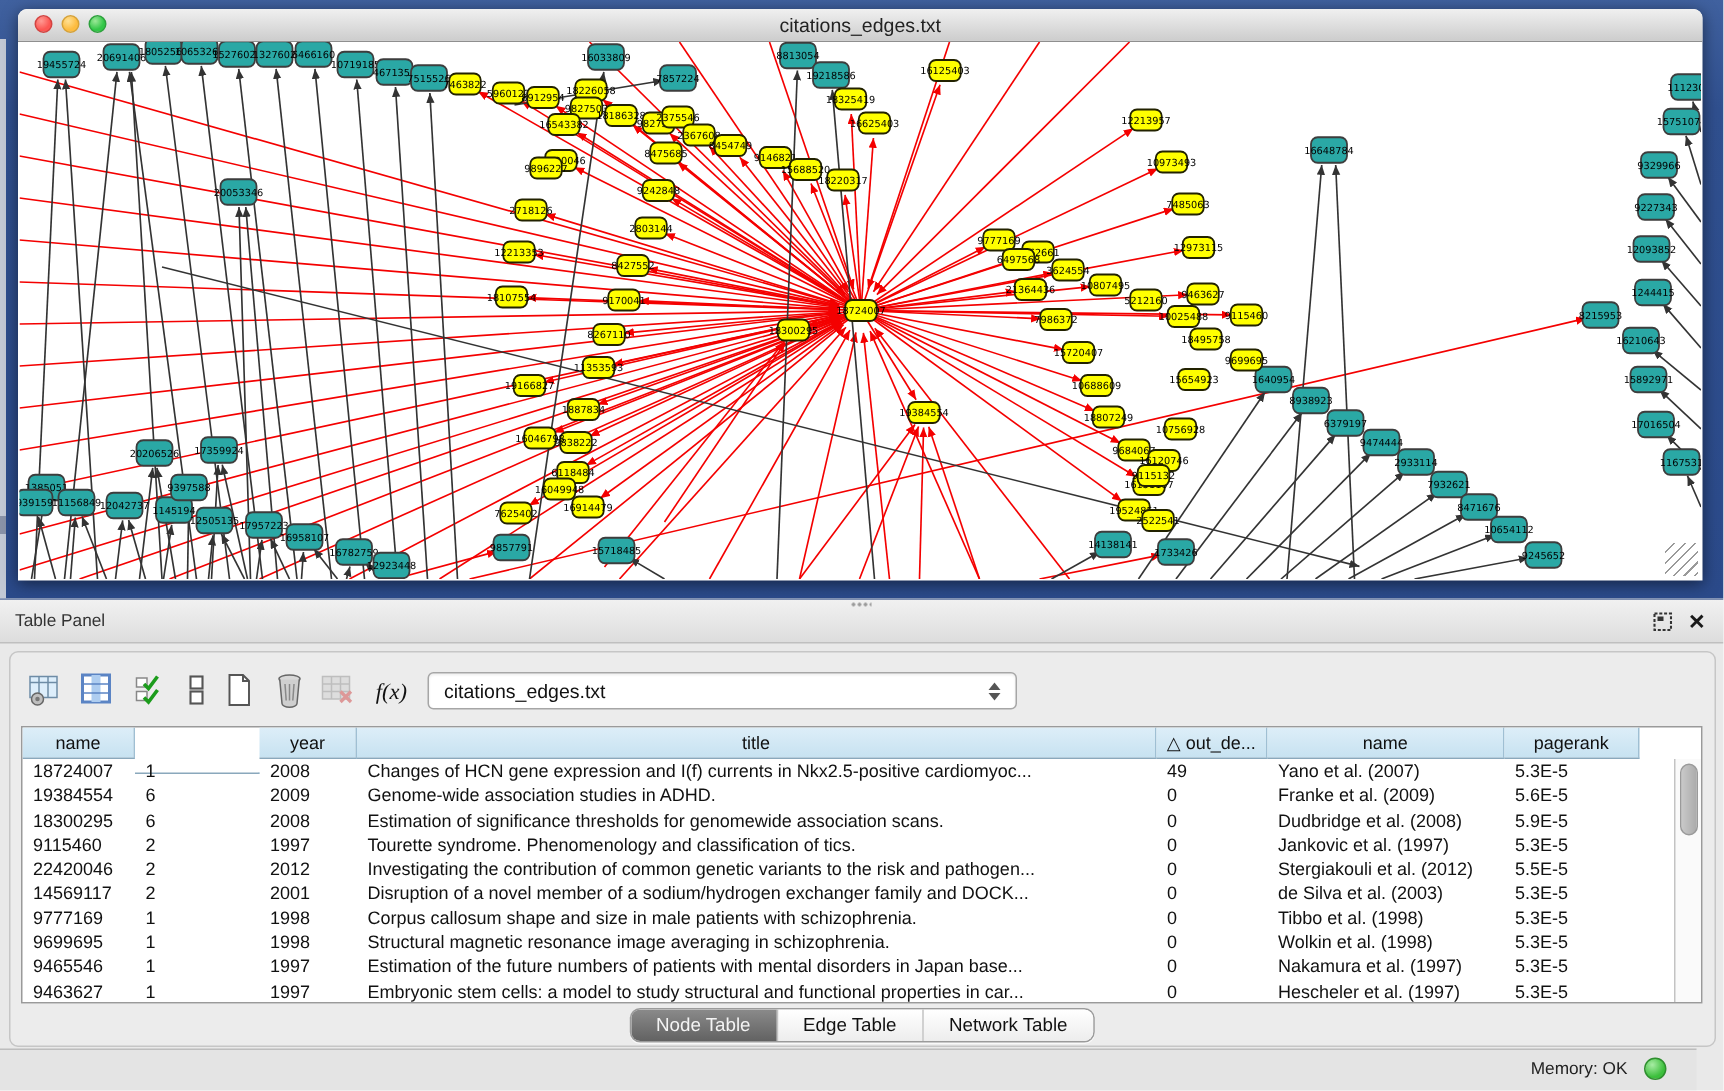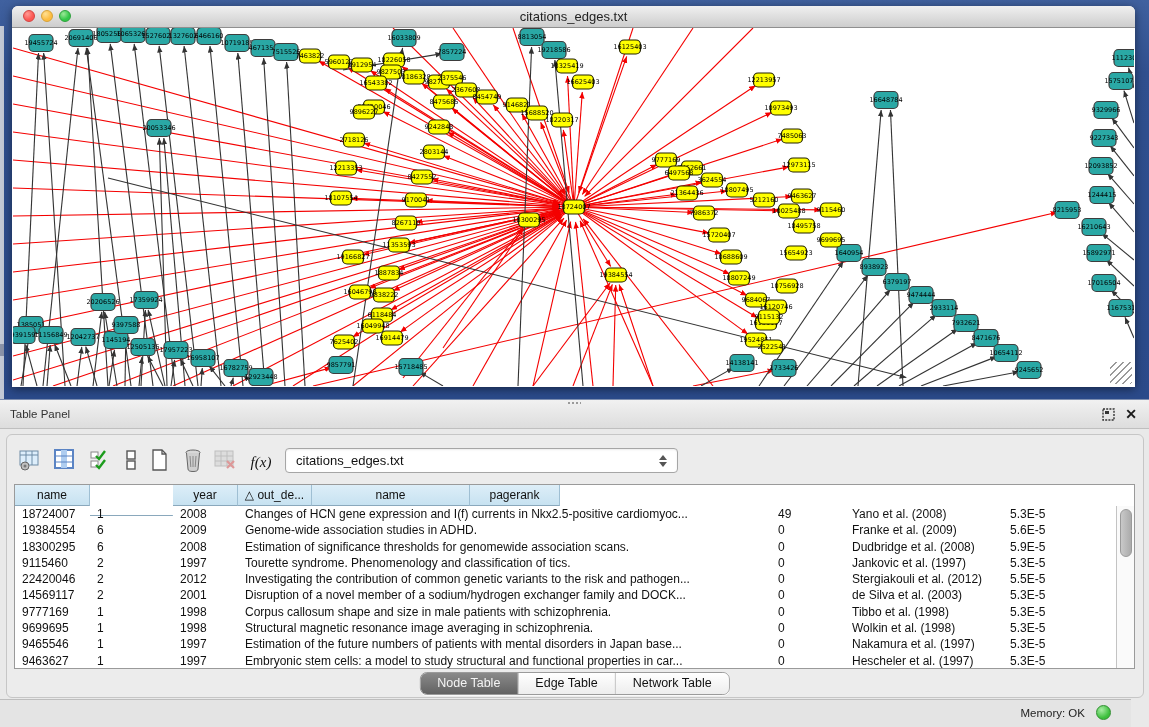--- a/index.html
+++ b/index.html
@@ -832,32 +832,33 @@
     <div class="dd-up"></div>
       <div class="dd-dn"></div>
   </div>
 </div>
 
 <div class="tbl">
   <div class="thead" id="thead">
       <div class="th" style="width: 75px;">name</div>
       <div class="th" style="width: 83px; margin-top: 30px;">in_degree</div>
       <div class="th" style="width: 65px;">year</div>
+      <div class="th" style="width: 533px;">title</div>
       <div class="th" style="width: 74px;">△ out_de...</div>
       <div class="th" style="width: 158px;">name</div>
       <div class="th" style="width: 90px;">pagerank</div>
     </div>
   <div class="tbody" id="tbody">
       <div class="tr">
         <div class="td" style="width: 75px;">18724007</div>
         <div class="td" style="width: 83px;">1</div>
         <div class="td" style="width: 65px;">2008</div>
         <div class="td" style="width: 533px;">Changes of HCN gene expression and I(f) currents in Nkx2.5-positive cardiomyoc...</div>
         <div class="td" style="width: 74px;">49</div>
-        <div class="td" style="width: 158px;">Yano et al. (2008)</div>
+        <div class="td" style="width: 158px;">Yano et al. (2007)</div>
         <div class="td" style="width: 90px;">5.3E-5</div>
       </div>
       <div class="tr">
         <div class="td" style="width: 75px;">19384554</div>
         <div class="td" style="width: 83px;">6</div>
         <div class="td" style="width: 65px;">2009</div>
         <div class="td" style="width: 533px;">Genome-wide association studies in ADHD.</div>
         <div class="td" style="width: 74px;">0</div>
         <div class="td" style="width: 158px;">Franke et al. (2009)</div>
         <div class="td" style="width: 90px;">5.6E-5</div>

